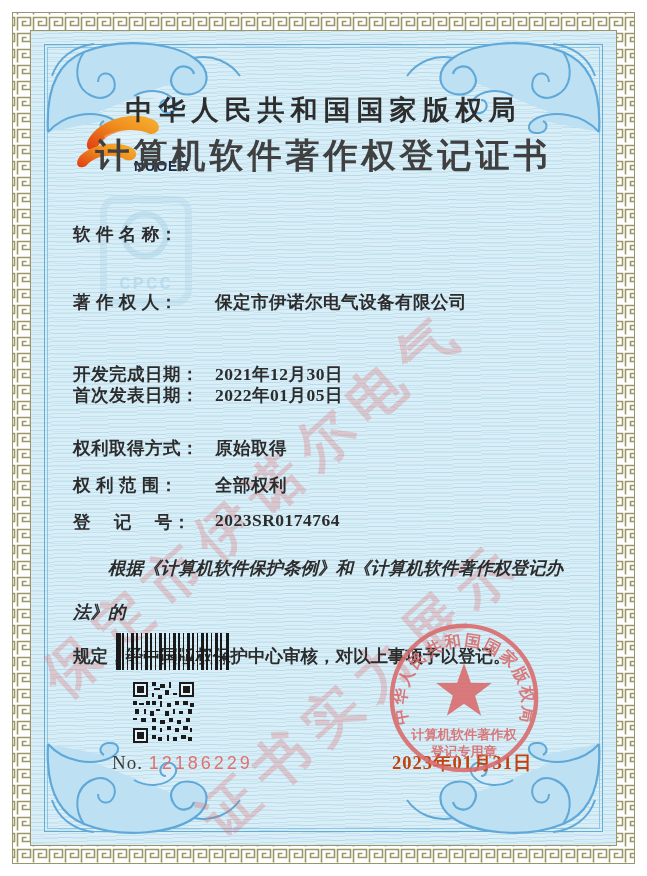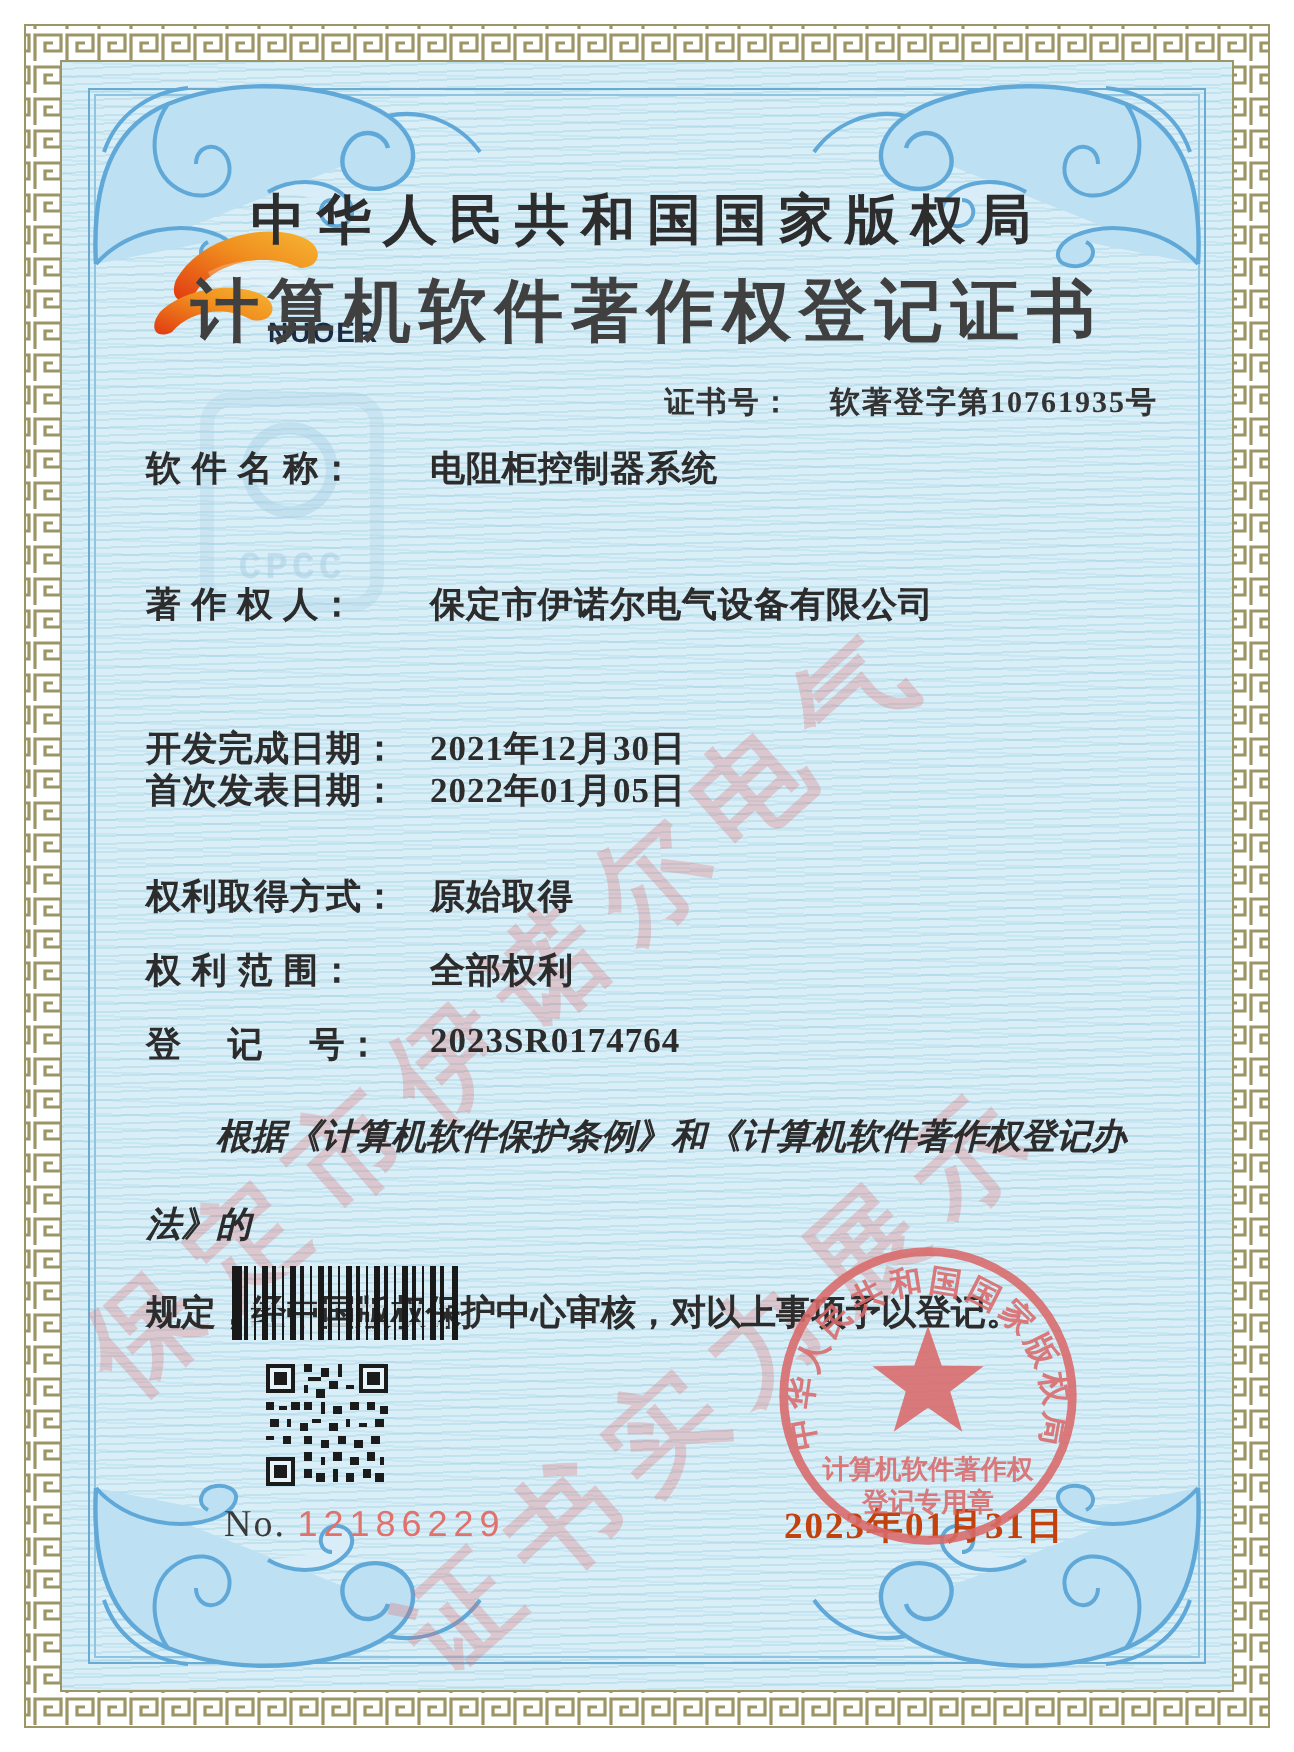--- a/index.html
+++ b/index.html
@@ -184,27 +184,23 @@
       </linearGradient>
     </defs>
     <path d="M14,30 C26,8 62,0 80,10 C88,15 86,24 76,24 C60,16 34,20 24,36 C18,44 10,40 14,30 Z" fill="url(#lg1)"></path>
     <path d="M6,46 C18,34 44,30 58,38 C66,43 62,52 52,50 C38,42 20,46 12,56 C4,60 0,54 6,46 Z" fill="url(#lg1)"></path>
     <path d="M30,26 C44,18 66,18 78,28 C86,36 80,44 70,40 C58,30 42,30 34,34 Z" fill="#ffffff" opacity="0.25"></path>
     <text x="60" y="61" font-family="Liberation Sans, sans-serif" font-size="14" font-weight="bold" fill="#1c2b45" letter-spacing="1">NUOER</text>
   </svg>
 
   <div class="authority">中华人民共和国国家版权局</div>
   <div class="cert-title">计算机软件著作权登记证书</div>
-  <div class="cert-no-line">
-    <span>证书号：</span>
-    <span class="val">软著登字第10761935号</span>
-  </div>
 
   <div class="field-row" style="top:222px">
-    <span class="lbl">软 件 名 称：</span><span class="val"><div>电阻柜控制器系统</div></span>
+    <span class="lbl">软 件 名 称：</span><span class="val"></span>
   </div>
   <div class="field-row" style="top:290px">
     <span class="lbl">著 作 权 人：</span><span class="val">保定市伊诺尔电气设备有限公司</span>
   </div>
   <div class="field-row" style="top:362px">
     <span class="lbl">开发完成日期：</span><span class="val">2021年12月30日</span>
   </div>
   <div class="field-row" style="top:383px">
     <span class="lbl">首次发表日期：</span><span class="val">2022年01月05日</span>
   </div>

